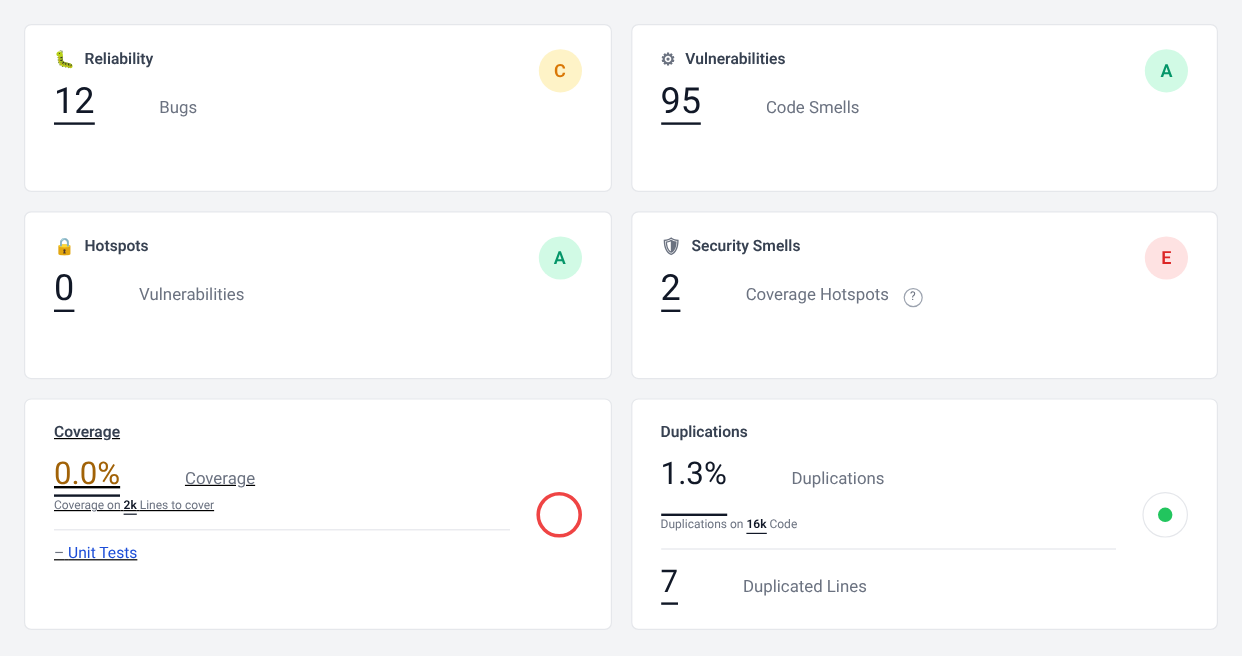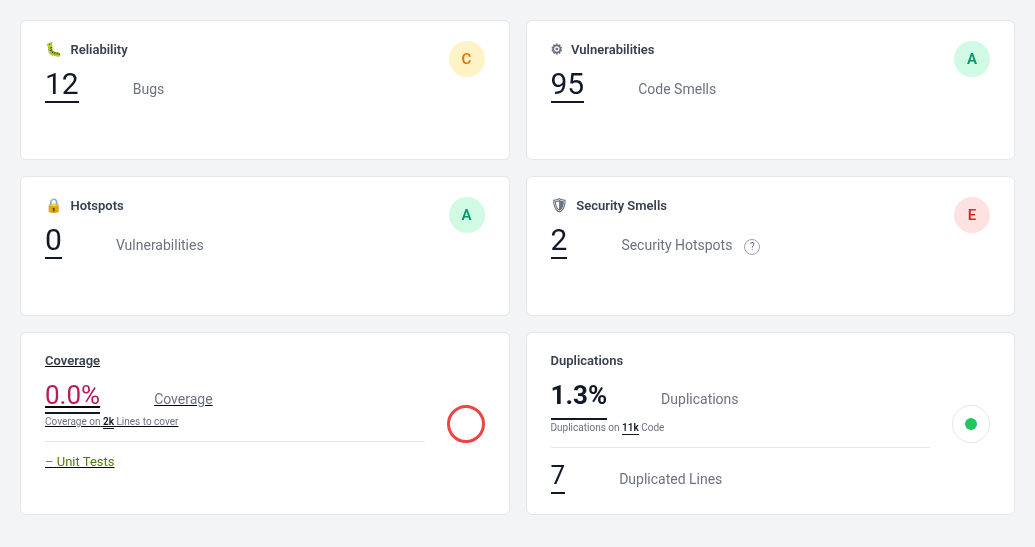--- a/index.html
+++ b/index.html
@@ -106,21 +106,21 @@
       border: 1px solid #9ca3af;
       font-size: 10px;
       color: #6b7280;
       cursor: pointer;
       margin-left: 4px;
     }
 
     .coverage-percent {
       font-size: 26px;
       font-weight: 400;
-      color: #be185d;
+      color: #a16207;
       border-bottom: 2px solid #111827;
       padding-bottom: 2px;
     }
 
     .sub-metric {
       margin-top: 2px;
       font-size: 10px;
       color: #6b7280;
     }
 
@@ -136,32 +136,32 @@
       border-top: 1px solid #e5e7eb;
       margin: 14px 0 12px 0;
     }
 
     .unit-tests-row {
       font-size: 13px;
       color: #6b7280;
     }
 
     .unit-tests-row a {
-      color: #4d7c0f;
+      color: #1d4ed8;
       text-decoration: none;
       text-align: right;
     }
 
     
     .dup-number {
       font-size: 26px;
-      font-weight: 700;
-      color: #111827;
-      border-bottom: 2px solid #111827;
-      padding-bottom: 8px;
+      font-weight: 400;
+      color: #111827;
+      border-bottom: 2px solid #111827;
+      padding-bottom: 18px;
     }
 
     .dup-block-row {
       margin-top: 12px;
       display: flex;
       align-items: baseline;
       gap: 8px;
     }
 
     .dup-block-number {
@@ -221,21 +221,21 @@
     <div class="badge badge-a">A</div>
   </div>
 
   <div class="card">
     <div class="card-header">
       <span class="card-icon">🛡</span>
       <span>Security Smells</span>
     </div>
     <div class="metric-row">
       <span class="metric-number">2</span>
-      <span class="metric-label">Security Hotspots</span>
+      <span class="metric-label">Coverage Hotspots</span>
       <span class="help-icon">?</span>
     </div>
     <div class="badge badge-e">E</div>
   </div>
 
   <div class="card coverage-card">
     <div class="coverage-card-inner">
       <div class="card-header">
         <span>Coverage</span>
       </div>
@@ -263,21 +263,21 @@
     <div class="dup-card-inner">
       <div class="card-header">
         <span>Duplications</span>
       </div>
       <div class="metric-row">
         <span class="dup-number">1.3%</span>
         <span class="metric-label">Duplications</span>
       </div>
       <div class="sub-metric">
         <span>Duplications on</span>
-        <strong>11k</strong>
+        <strong>16k</strong>
         <span>Code</span>
       </div>
       <hr class="divider">
       <div class="dup-block-row">
         <span class="dup-block-number">7</span>
         <span class="metric-label">Duplicated Lines</span>
       </div>
     </div>
 
     <div style="position:absolute; top:50%; right:24px; transform:translateY(-50%); width:38px; height:38px; border-radius:50%; border:1px solid #e5e7eb; background:#fff; display:flex; align-items:center; justify-content:center;">

